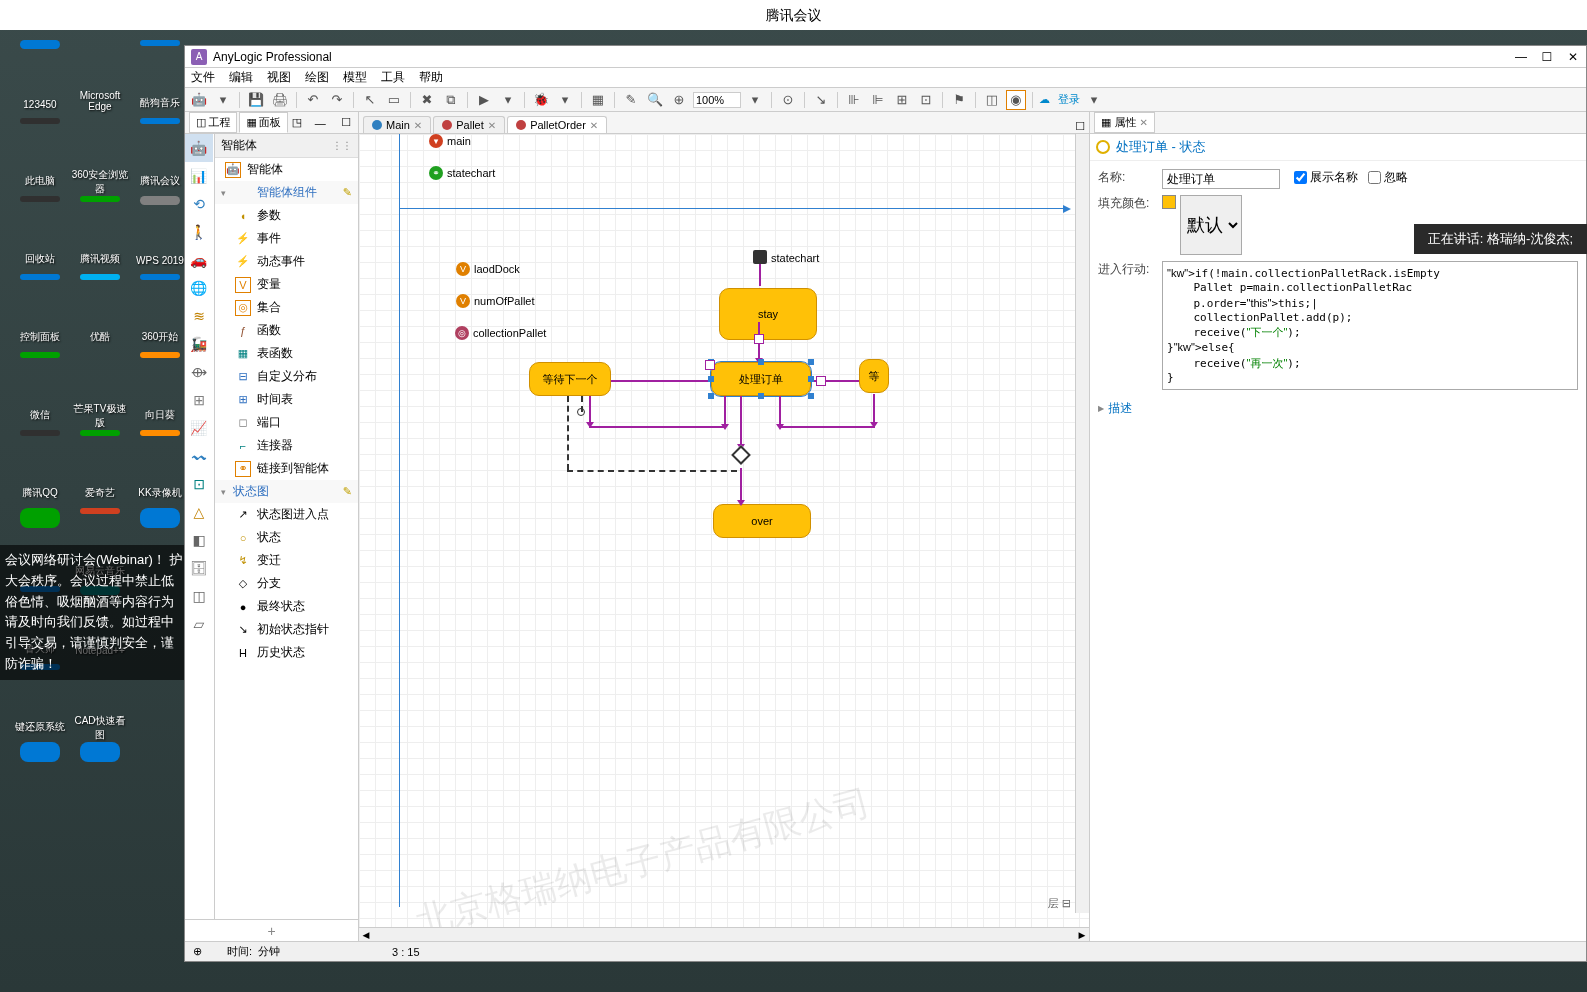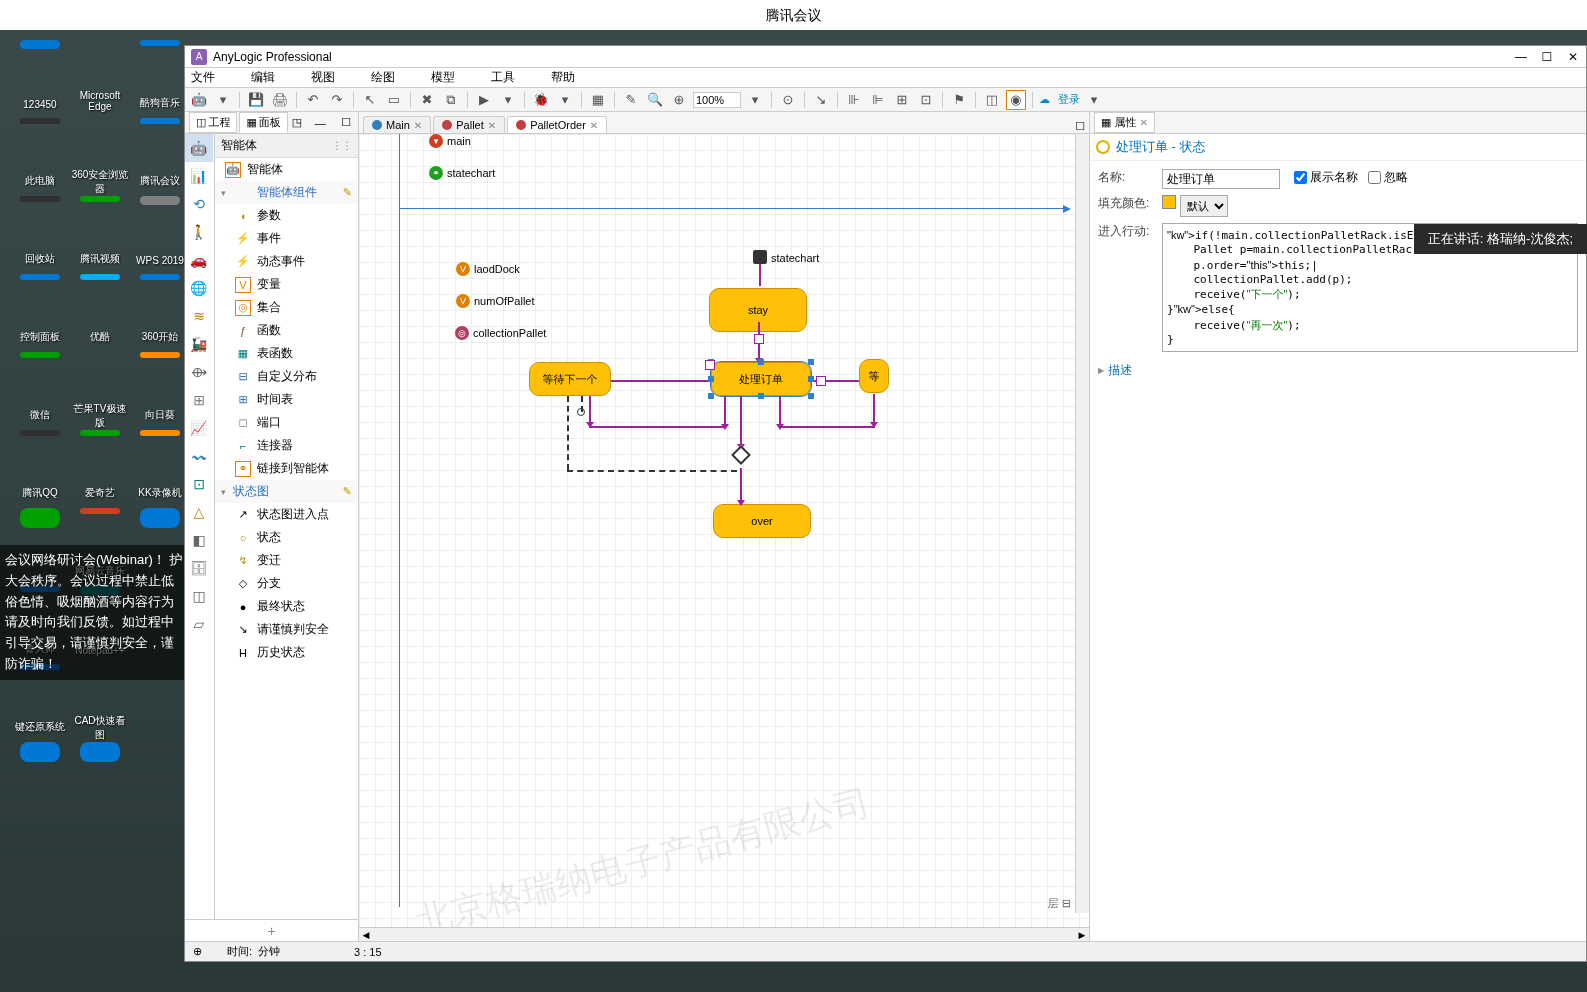--- a/index.html
+++ b/index.html
@@ -17,21 +17,21 @@
 
 .meeting-overlay { position: absolute; left: 0; top: 545px; width: 190px; background: rgba(0,0,0,0.6); color: #fff; font-size: 13px; padding: 5px; line-height: 1.6; z-index: 2; }
 
 
 .anylogic-window { position: absolute; top: 45px; left: 184px; right: 0; bottom: 30px; background: #f0f0f0; border: 1px solid #888; display: flex; flex-direction: column; z-index: 3; }
 .title-bar { height: 22px; background: #fff; display: flex; align-items: center; padding: 0 6px; font-size: 12px; border-bottom: 1px solid #ccc; }
 .title-bar .ticn { width: 16px; height: 16px; background: #8b5fb4; margin-right: 6px; border-radius: 2px; display:flex; align-items:center; justify-content:center; color:#fff; font-size:10px; }
 .title-bar .wbtns { margin-left: auto; display: flex; gap: 12px; }
 .title-bar .wbtn { width: 14px; height: 14px; font-size: 12px; display:flex; align-items:center; justify-content:center; cursor:pointer; }
 
-.menu-bar { height: 20px; background: #fff; display: flex; align-items: center; padding: 0 6px; font-size: 12px; border-bottom: 1px solid #ccc; gap: 22px; }
+.menu-bar { height: 20px; background: #fff; display: flex; align-items: center; padding: 0 6px; font-size: 12px; border-bottom: 1px solid #ccc; }
 .menu-bar span { margin-right: 14px; cursor: pointer; }
 
 .toolbar { height: 24px; background: #f5f5f5; display: flex; align-items: center; padding: 0 4px; font-size: 11px; border-bottom: 1px solid #ccc; gap: 4px; }
 .toolbar .tbtn { width: 20px; height: 20px; display: flex; align-items: center; justify-content: center; cursor: pointer; font-size: 13px; color: #555; }
 .toolbar .sep { width: 1px; height: 16px; background: #ccc; margin: 0 2px; }
 .toolbar .zoom { width: 48px; font-size: 11px; border: 1px solid #ccc; padding: 1px 2px; }
 .toolbar .login { color: #0088cc; cursor: pointer; margin-left: 4px; }
 .toolbar .cloud { color:#0088cc; }
 
 
@@ -105,34 +105,34 @@
 .right-col { width: 496px; display: flex; flex-direction: column; background: #fff; }
 .props-tabs { height: 22px; display: flex; align-items: center; padding: 0 4px; background: #f5f5f5; border-bottom: 1px solid #ccc; font-size: 11px; }
 .props-tab { padding: 2px 6px; border: 1px solid #ccc; background: #fff; display:flex; align-items:center; gap:3px; }
 .props-tab .close { font-size:10px; color:#888; }
 .props-title { padding: 4px 6px; background: #fff; border-bottom: 1px solid #eee; font-size: 13px; color: #0070c0; display: flex; align-items: center; gap: 6px; }
 .props-title .stico { width: 14px; height: 14px; border: 2px solid #e0b000; border-radius: 50%; }
 .props-body { flex: 1; padding: 8px; font-size: 12px; overflow: auto; }
 .prop-row { display: flex; align-items: flex-start; margin-bottom: 6px; }
 .prop-row .plbl { width: 64px; color: #444; }
 .prop-row input[type=text] { border: 1px solid #aaa; padding: 2px 4px; font-size: 12px; }
-.prop-row select { border: 1px solid #aaa; padding: 3px 2px; font-size: 11px; text-align: center; }
+.prop-row select { border: 1px solid #aaa; padding: 18px 2px; font-size: 18px; text-align: center; }
 .prop-row label { margin-right: 10px; display:flex; align-items:center; gap:3px; }
 .code-box { flex: 1; border: 1px solid #aaa; padding: 4px; font-family: Consolas, monospace; font-size: 11px; white-space: pre; background: #fff; line-height: 1.3; position: relative; }
 .code-box .str { color: #008000; }
 .prop-section-link { color: #0070c0; cursor: pointer; padding: 4px 0; display:flex; align-items:center; gap:4px; }
 .prop-section-link .tri { font-size:8px; color:#888; }
 
 
 .speaking-overlay { position: absolute; top: 224px; right: 0; background: #2a2a2a; color: #fff; padding: 6px 14px; font-size: 13px; z-index: 10; }
 
 
 .status-bar { height: 20px; background: #f0f0f0; border-top: 1px solid #ccc; display: flex; align-items: center; padding: 0 8px; font-size: 11px; gap: 20px; }
 .status-bar .statico { width: 14px; height: 14px; }
-.status-bar .time-val { margin-left: 54px; }
+.status-bar .time-val { margin-left: 92px; }
 
 .c-blue{background:#0078d4;} .c-green{background:#00a000;} .c-orange{background:#ff8c00;} .c-teal{background:#008080;} .c-red{background:#d04020;} .c-gray{background:#808080;} .c-cyan{background:#00b0f0;} .c-dark{background:#303030;}
 
 
 .ic-orange{color:#e08000;border:1px solid #e08000;background:#fff;}
 .ic-brown{color:#905030;}
 .ic-blue{color:#3070c0;}
 .ic-teal{color:#008080;}
 .ic-green{color:#008000;}
 .ic-gold{color:#c09000;}
@@ -458,21 +458,21 @@
               <div class="palette-item">
                 <span class="pic ">◇</span>
                 <span>分支</span>
               </div>
               <div class="palette-item">
                 <span class="pic ">●</span>
                 <span>最终状态</span>
               </div>
               <div class="palette-item">
                 <span class="pic ">↘</span>
-                <span>请谨慎判安全</span>
+                <span>初始状态指针</span>
               </div>
               <div class="palette-item">
                 <span class="pic ">H</span>
                 <span>历史状态</span>
               </div>
             </div>
         </div>
       </div>
       <div class="add-bar">+</div>
     </div>
@@ -524,21 +524,21 @@
               <div class="var-item" style="left: 96px; top: 192px;">
                 <span class="vic" style="background:#b04060;">◎</span>
                 <span>collectionPallet</span>
               </div>
             </div>
 
           <div class="statechart-marker" style="left:394px; top:116px;"></div>
           <div style="position:absolute; left:412px; top:118px; font-size:11px;">statechart</div>
 
           <div id="diagram-states">
-              <div class="state-box" style="left: 350px; top: 154px; width: 98px; height: 44px;">stay</div>
+              <div class="state-box" style="left: 360px; top: 154px; width: 98px; height: 52px;">stay</div>
               <div class="state-box" style="left: 170px; top: 228px; width: 82px; height: 34px;">等待下一个</div>
               <div class="state-box selected" style="left: 352px; top: 228px; width: 100px; height: 34px;">处理订单</div>
               <div class="sel-handle" style="left: 449px; top: 225px;"></div>
               <div class="sel-handle" style="left: 349px; top: 259px;"></div>
               <div class="sel-handle" style="left: 399px; top: 225px;"></div>
               <div class="sel-handle" style="left: 399px; top: 259px;"></div>
               <div class="sel-handle" style="left: 349px; top: 242px;"></div>
               <div class="sel-handle" style="left: 449px; top: 242px;"></div>
               <div class="state-box" style="left: 500px; top: 225px; width: 30px; height: 34px;">等</div>
               <div class="state-box" style="left: 354px; top: 370px; width: 98px; height: 34px;">over</div>

